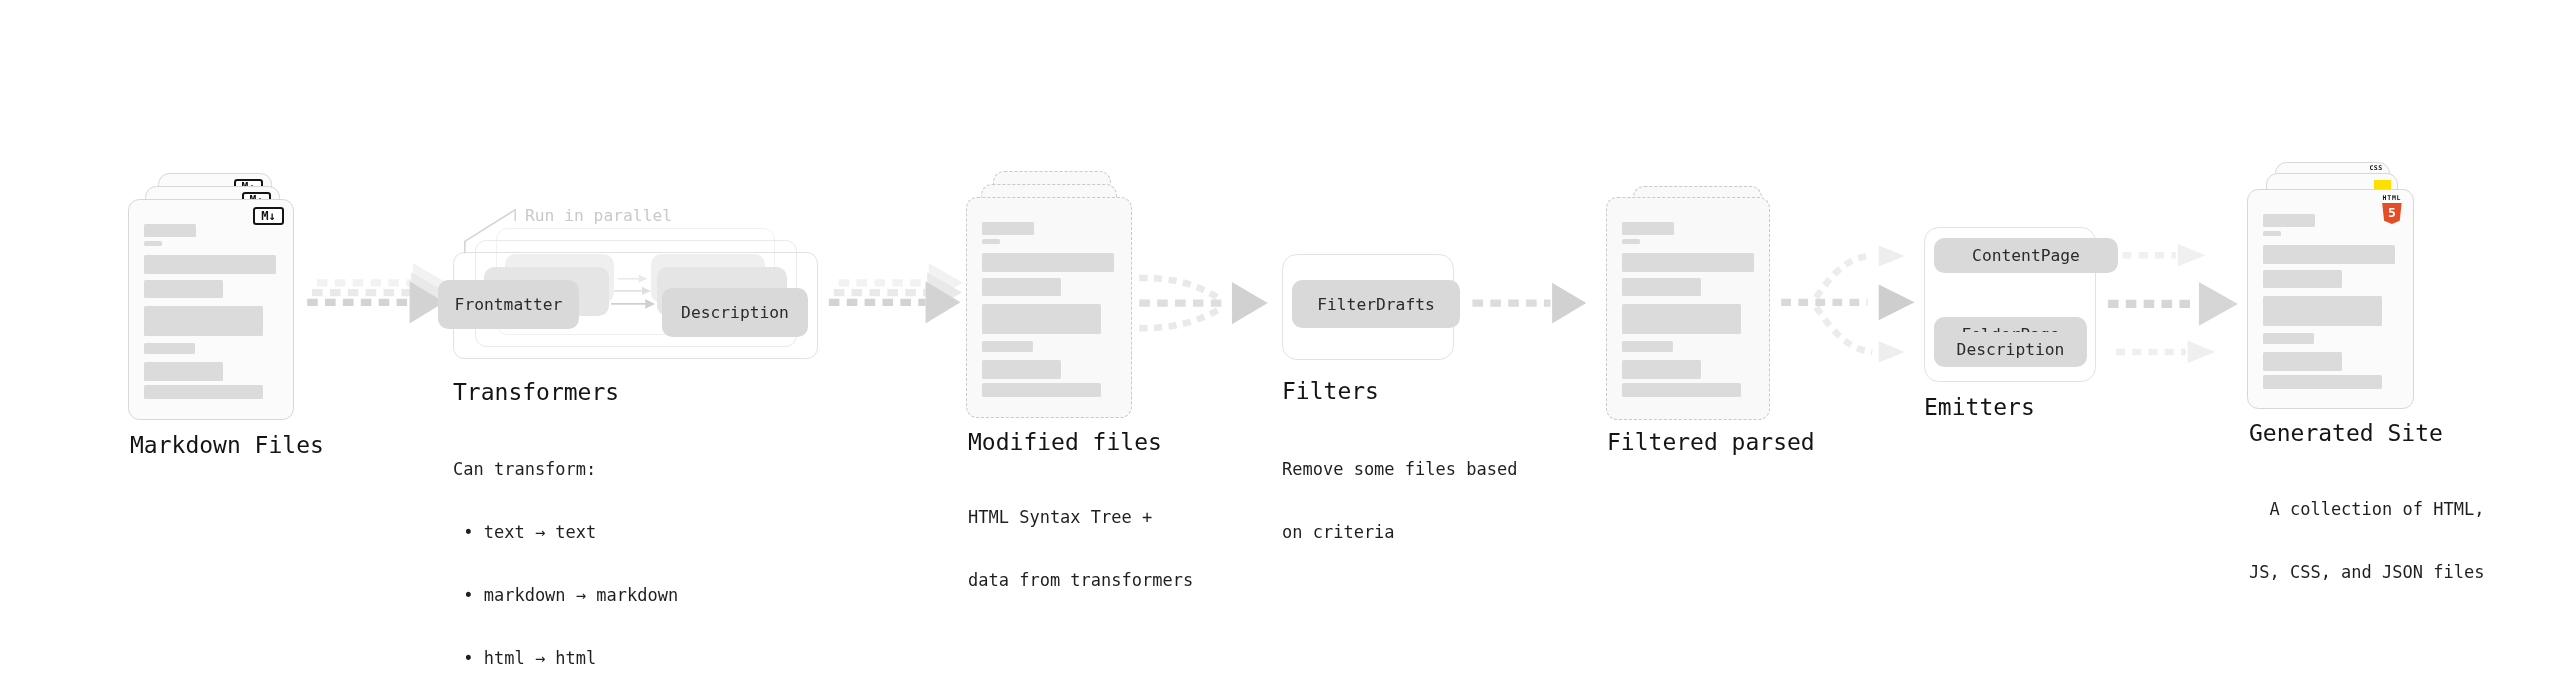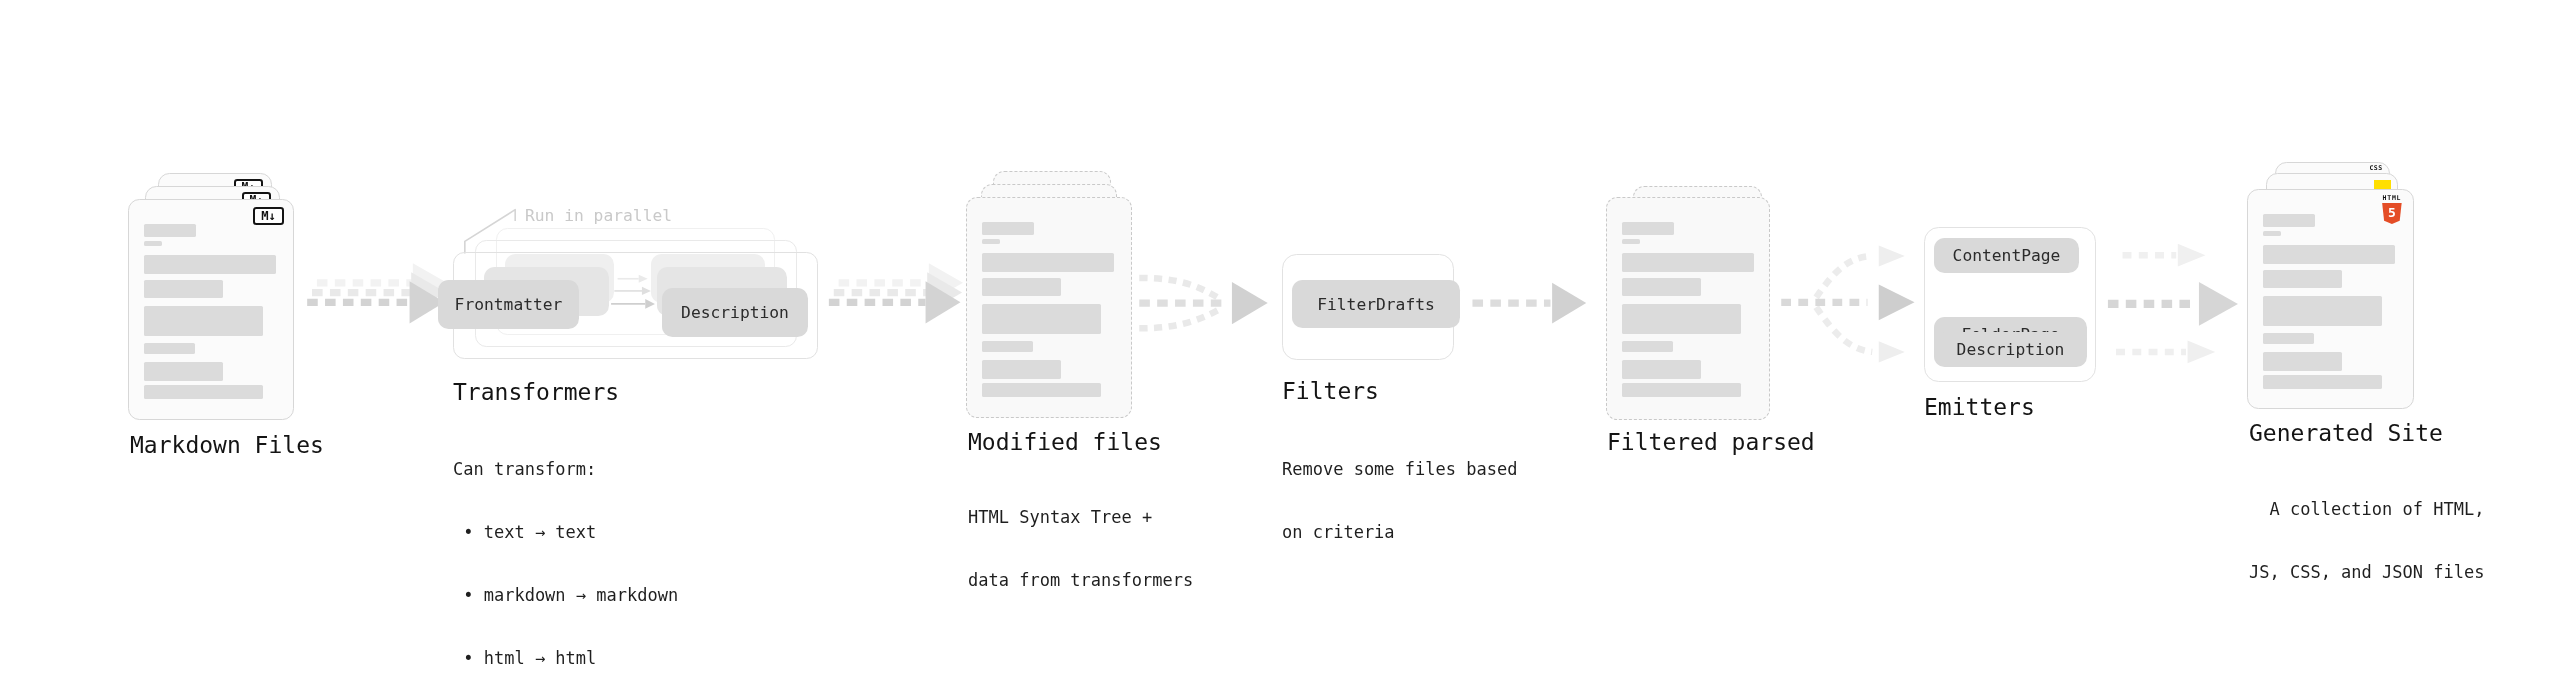--- a/index.html
+++ b/index.html
@@ -207,21 +207,21 @@
         <i class="bar"></i>
         <i class="bar"></i>
         <i class="bar"></i>
         <i class="bar"></i>
         <i class="bar"></i>
       </div>
   </div>
   <div class="stage-label" style="left:1607px;top:429px;">Filtered parsed</div>
 
   <div class="panel" style="left:1924px;top:227px;width:172px;height:155px;"></div>
-  <div class="chip" style="left:1934px;top:238px;width:145px;height:35px;text-align:right;">ContentPage</div>
+  <div class="chip" style="left:1934px;top:238px;width:184px;height:35px;text-align:right;">ContentPage</div>
   <div class="chip" style="left:1934px;top:285px;width:153px;height:35px;margin-top:32px;">FolderPage</div>
   <div class="chip" style="left:1934px;top:332px;width:153px;height:35px;">Description</div>
   <div class="stage-label" style="left:1924px;top:394px;">Emitters</div>
 
   <div class="doc solid" style="left:2275px;top:162px;width:115px;height:220px;">
     <div class="cssb">CSS</div>
   </div>
   <div class="doc solid" style="left:2266px;top:173px;width:132px;height:220px;">
     <div class="jsb"></div>
   </div>

